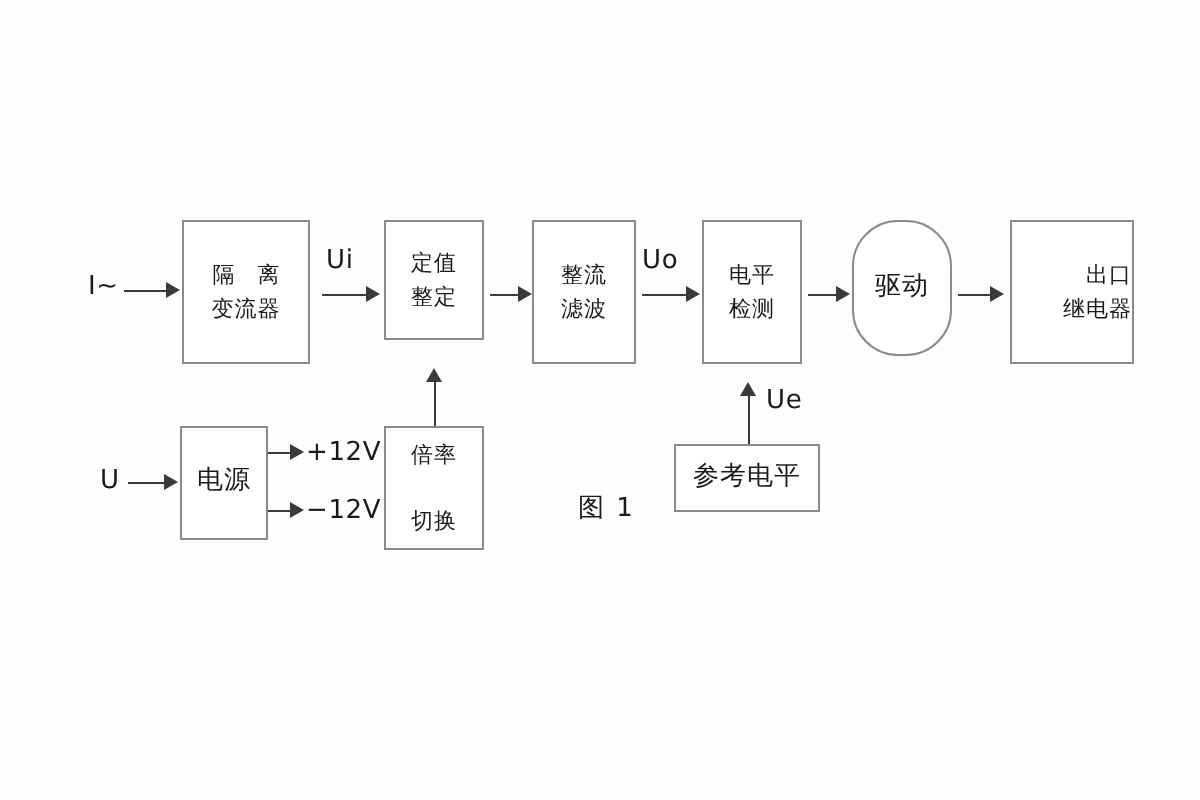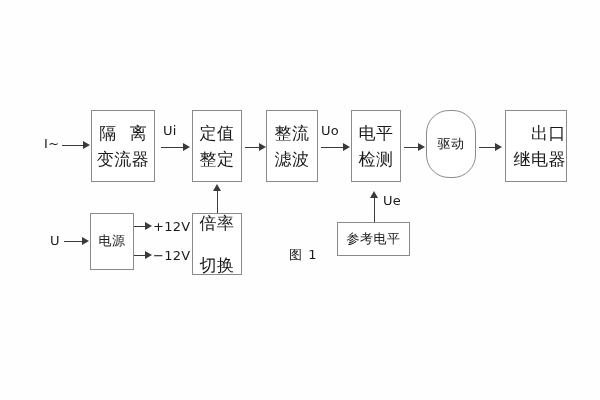--- a/index.html
+++ b/index.html
@@ -21,21 +21,21 @@
     box-sizing: border-box;
     border: 1px solid #8a8a8a;
     background: #ffffff;
     display: flex;
     flex-direction: column;
     align-items: center;
     justify-content: center;
     color: #1a1a1a;
   }
   .box .line {
-    font-size: 17px;
+    font-size: 11px;
     line-height: 1.55;
     letter-spacing: 0.5px;
     white-space: nowrap;
   }
   .box.single .line {
     font-size: 13px;
   }
   
   .box .line.spaced {
     letter-spacing: 4px;
@@ -96,21 +96,21 @@
 
   <div class="box" style="left:91px; top:110px; width:64px; height:72px;">
     <span class="line spaced">隔 离</span>
     <span class="line">变流器</span>
   </div>
 
   <div class="label sig" style="left:163px; top:124px;">Ui</div>
   <div class="hline" style="left:161px; top:147px; width:23px;"></div>
   <div class="arrow-r" style="left:183px; top:143px;"></div>
 
-  <div class="box" style="left:192px; top:110px; width:50px; height:72px;">
+  <div class="box" style="left:192px; top:110px; width:50px; height:60px;">
     <span class="line">定值</span>
     <span class="line">整定</span>
   </div>
 
   <div class="hline" style="left:245px; top:147px; width:16px;"></div>
   <div class="arrow-r" style="left:259px; top:143px;"></div>
 
   <div class="box" style="left:266px; top:110px; width:52px; height:72px;">
     <span class="line">整流</span>
     <span class="line">滤波</span>

